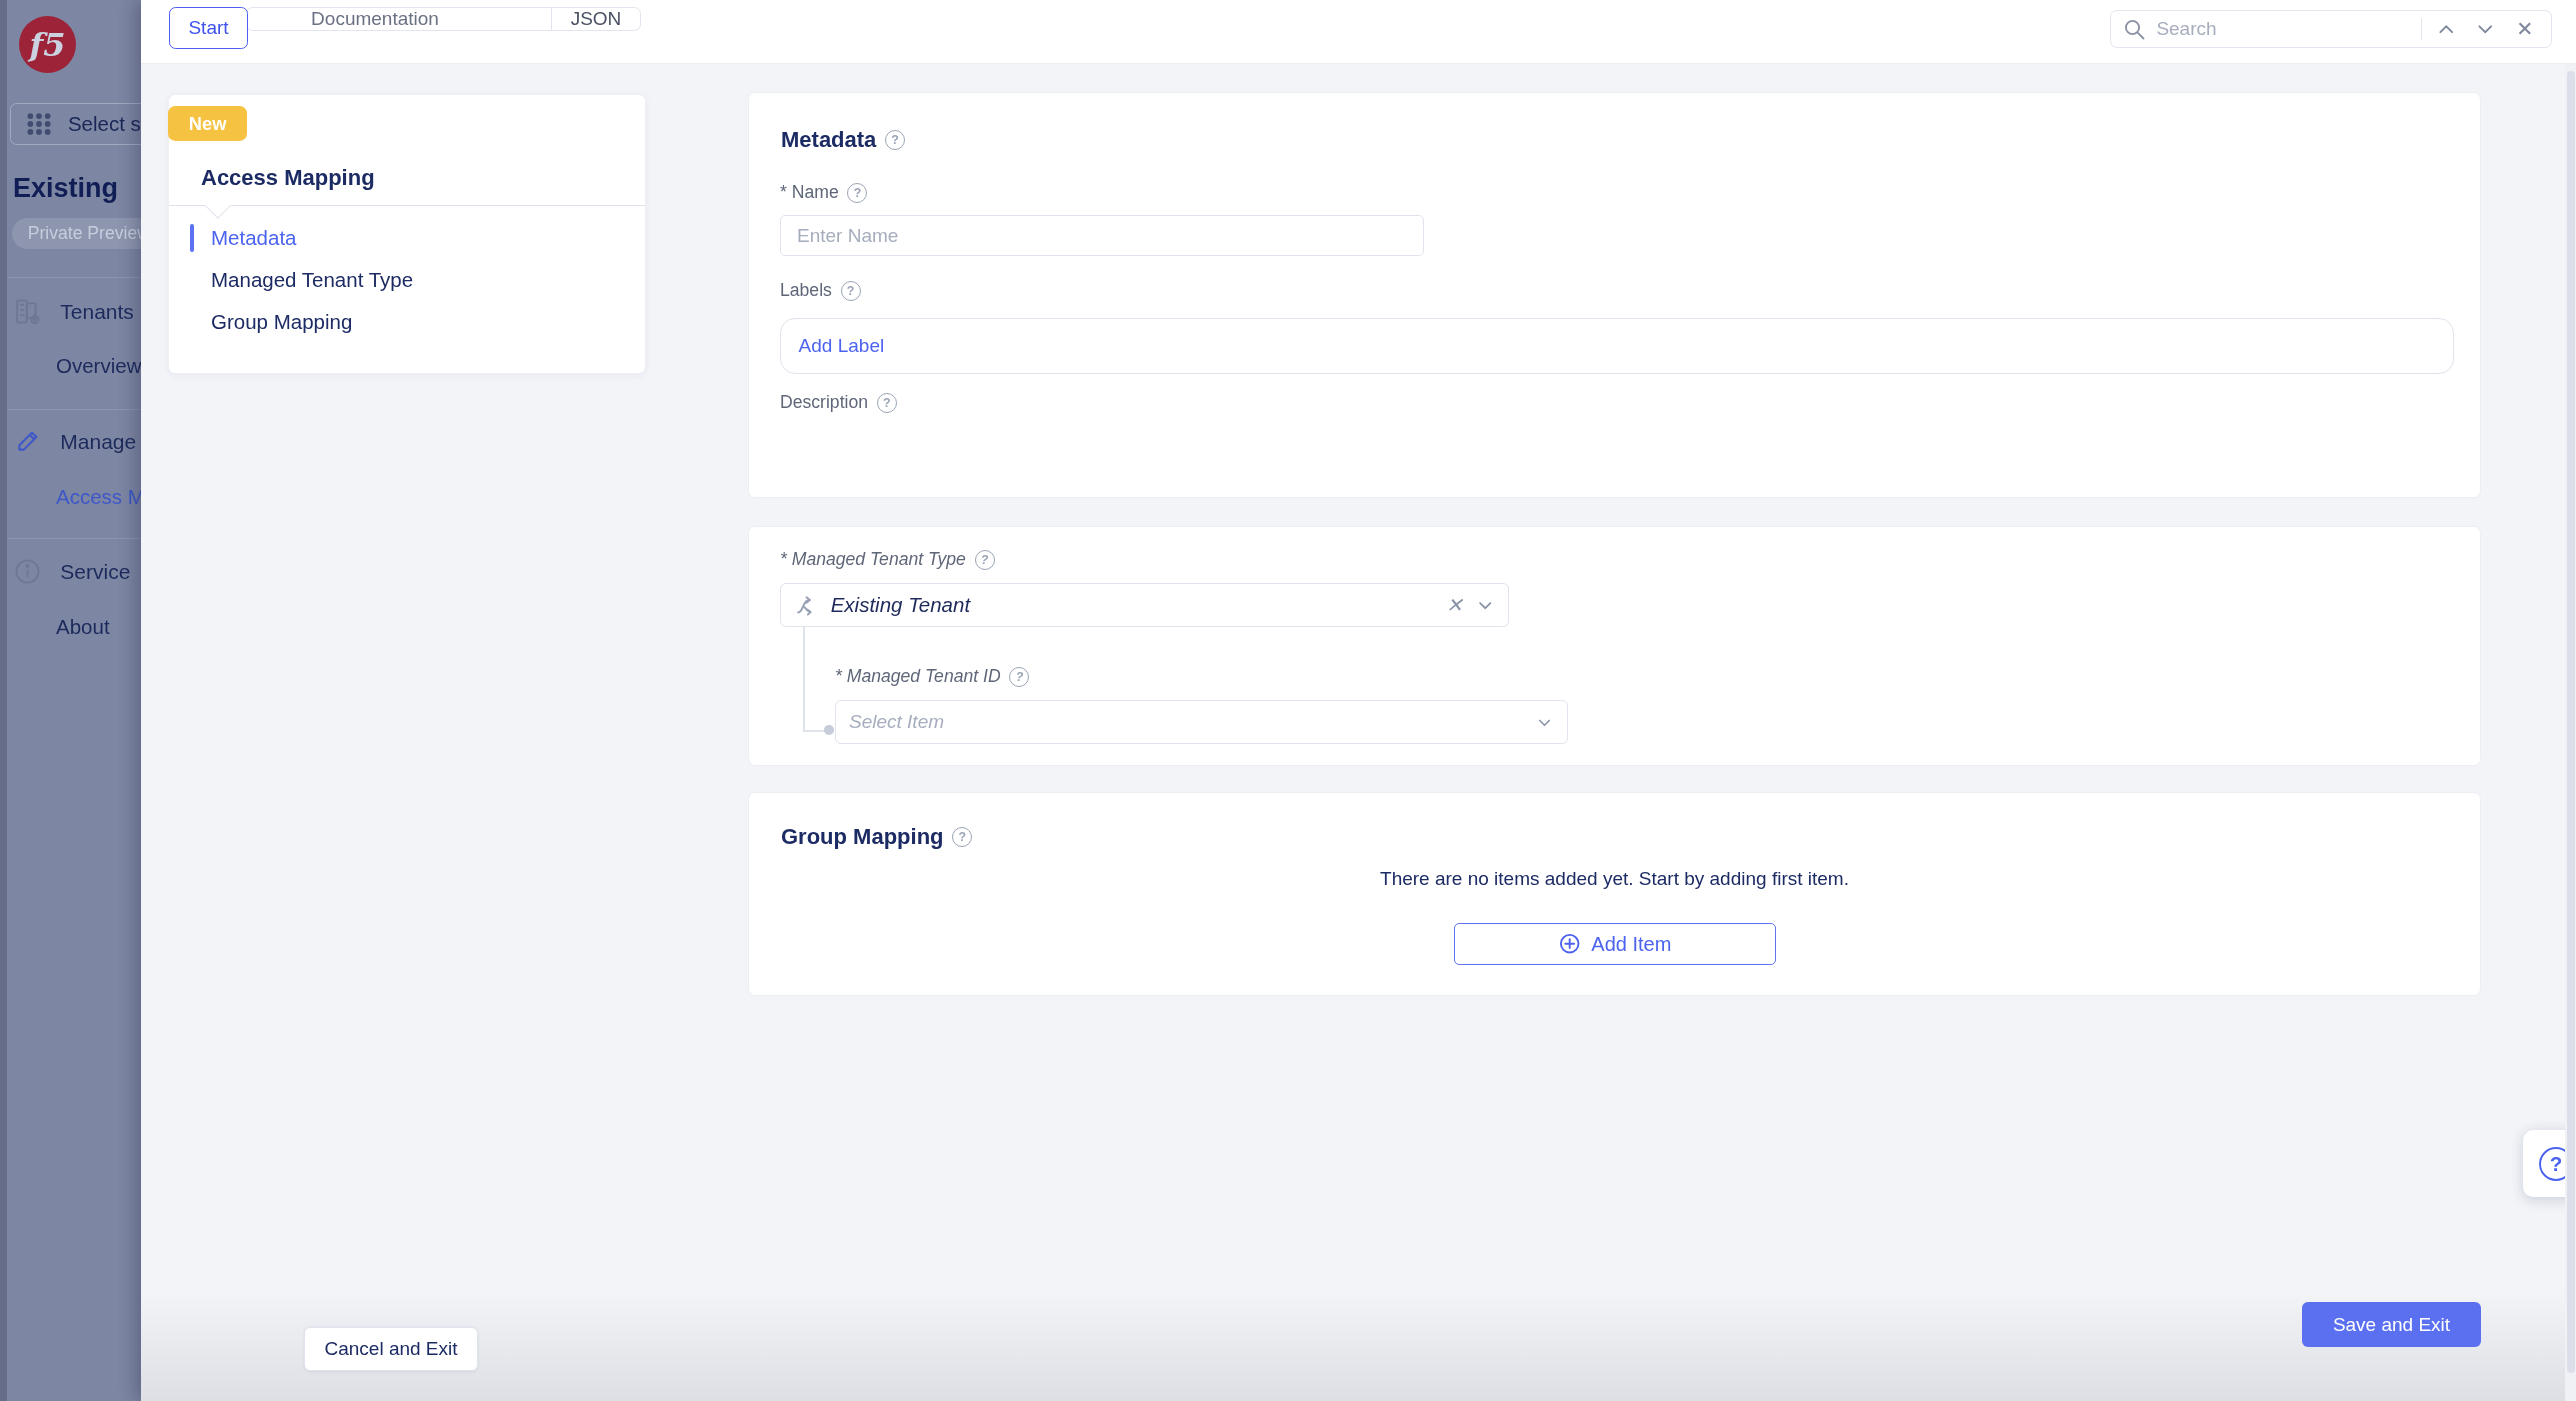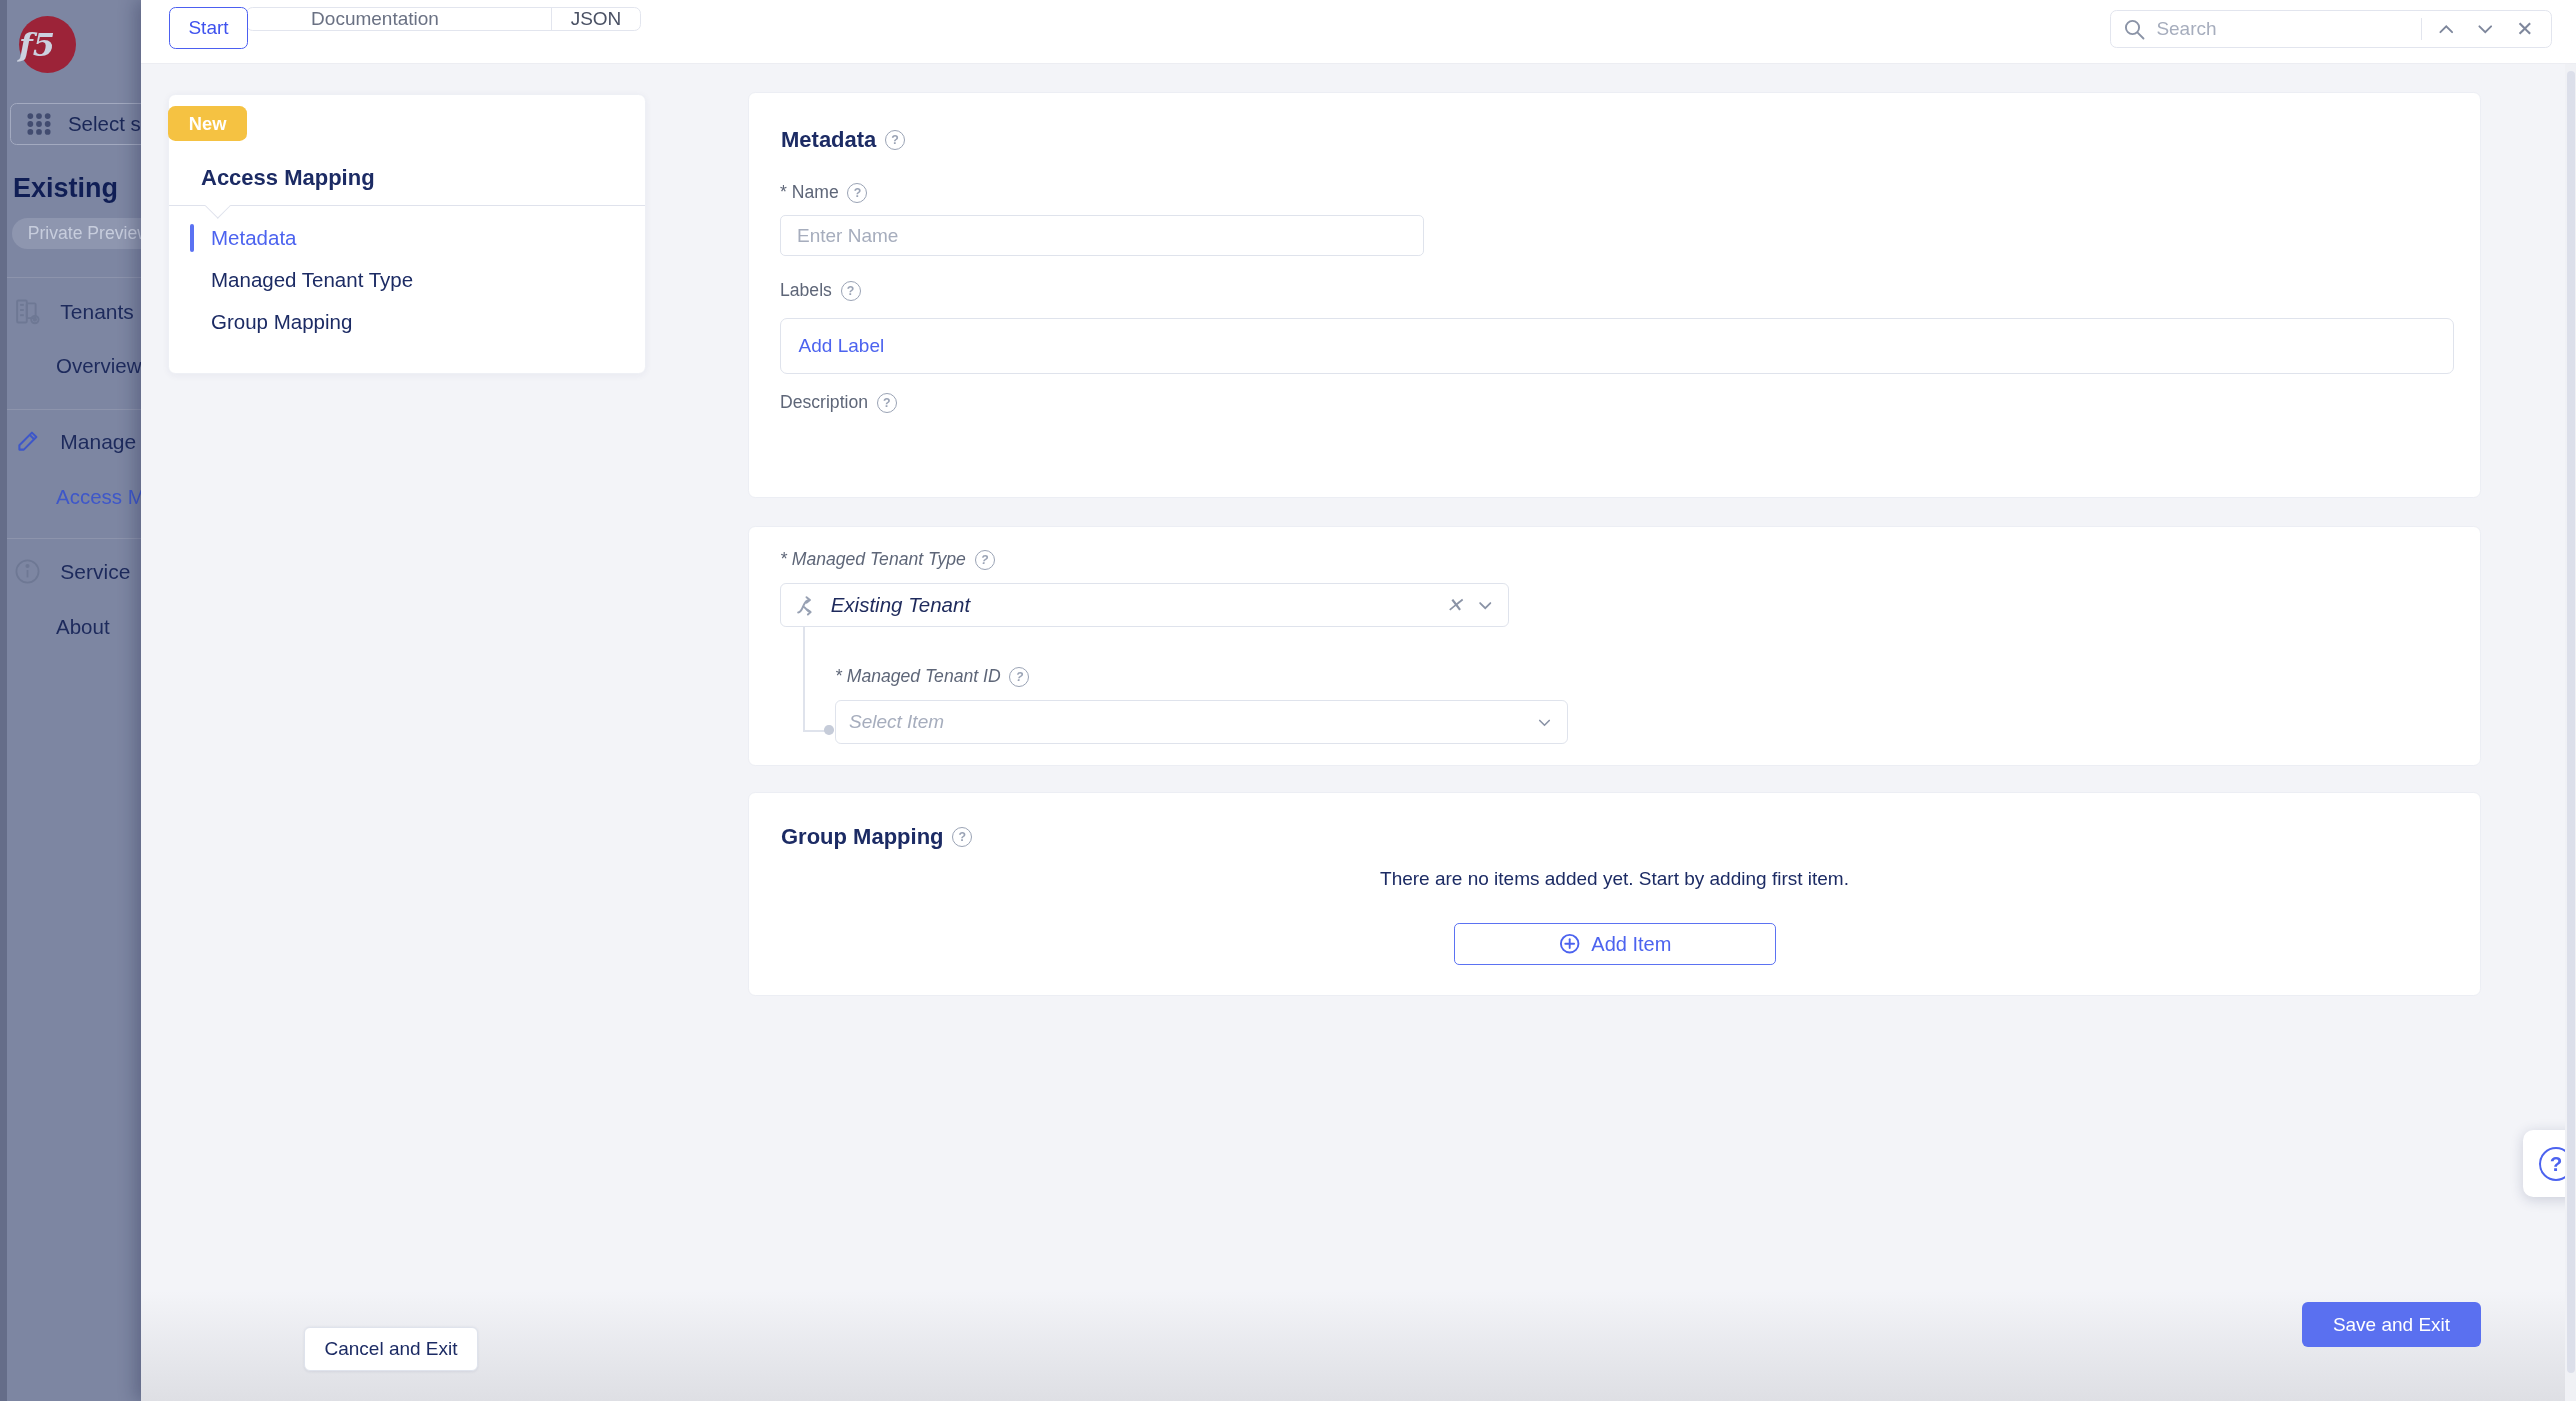--- a/index.html
+++ b/index.html
@@ -5,21 +5,21 @@
   * { margin:0; padding:0; box-sizing:border-box; }
   html,body { width:2576px; height:1401px; background:#f3f4f8; }
   body { font-family:"Liberation Sans", sans-serif; position:relative; overflow:hidden; }
   .stage { position:absolute; inset:0; width:2576px; height:1401px; overflow:hidden; }
 
   
   .sidebar { position:absolute; left:0; top:0; width:141px; height:100%; background:#7d86a2; overflow:hidden; z-index:1; }
   .sidebar-edge { position:absolute; left:0; top:0; width:6.6px; height:100%; background:#656d89; }
   .sb-inner { position:absolute; left:0; top:0; width:242px; height:100%; }
   .sb-logo { position:absolute; left:19px; top:16px; width:57px; height:57px; border-radius:50%;
-             background:#9c2338; color:#ccd1df; display:flex; align-items:center; justify-content:flex-start;
+             background:#9c2338; color:#ccd1df; display:flex; align-items:center; justify-content:center;
              font-family:"DejaVu Serif", serif; font-style:italic; font-weight:bold; font-size:32px; }
   .sb-select { position:absolute; left:10.3px; top:103px; width:220px; height:42px; border:0.7px solid #a3aac0;
                border-radius:6.6px; display:flex; align-items:center; gap:16px; padding-left:14.6px;
                color:#1a2757; font-size:20.5px; }
   .sb-title { position:absolute; left:13px; top:173px; font-size:27px; font-weight:bold; color:#101e55; white-space:nowrap; }
   .sb-pill { position:absolute; left:11.7px; top:218px; height:31px; line-height:31px; padding:0 16px;
              border-radius:16px; background:#8e96af; color:#c7cddd; font-size:17.6px; white-space:nowrap; }
   .sb-div { position:absolute; left:0; width:242px; height:0.7px; background:#8d94ac; }
   .sb-row { position:absolute; left:11.7px; display:flex; align-items:center; gap:17.6px; font-size:21px;
             color:#1d2a5c; font-weight:400; white-space:nowrap; }
@@ -69,21 +69,21 @@
   .card3 { top:792px; height:204px; }
   .sec-title { position:absolute; left:32px; font-size:22px; font-weight:bold; color:#1c2b64; display:flex; align-items:center; }
   .flabel { position:absolute; font-size:17.6px; color:#5e6678; display:flex; align-items:center; }
   .q { display:inline-flex; width:20px; height:20px; border:1.5px solid #9aa3b5; border-radius:50%;
        color:#9aa3b5; font-size:12.4px; font-weight:bold; align-items:center; justify-content:center;
        margin-left:8.8px; flex:none; }
   .tinput { position:absolute; height:41px; border:0.7px solid #dfe3ec; border-radius:5.1px; background:#fff;
             font-size:19px; color:#1e2a5c; padding:0 16px; outline:none; font-family:inherit; }
   .tinput::placeholder { color:#a6adbd; }
   .labels-box { position:absolute; left:31px; right:26px; top:225px; height:56px; border:0.7px solid #dfe3ec;
-                border-radius:7px; display:flex; align-items:center; padding:0 17.6px; background:#fff; }
+                border-radius:15px; display:flex; align-items:center; padding:0 17.6px; background:#fff; }
   .link { color:#4c63ef; font-size:19px; cursor:pointer; }
 
   .select { position:absolute; height:44px; border:0.7px solid #dfe3ec; border-radius:5.9px; background:#fff;
             display:flex; align-items:center; padding:0 13px; gap:11.7px; }
   .select .val { font-size:20.5px; color:#1e2a5c; flex:1; }
   .select .ph { font-size:19px; color:#a6adbd; flex:1; }
   .sel-x { color:#8a93a6; font-size:20px; line-height:1; }
 
   .conn-v { position:absolute; left:54px; top:100px; width:1.5px; height:104px; background:#dfe3ec; }
   .conn-h { position:absolute; left:54px; top:203px; width:23.4px; height:1.5px; background:#dfe3ec; }

